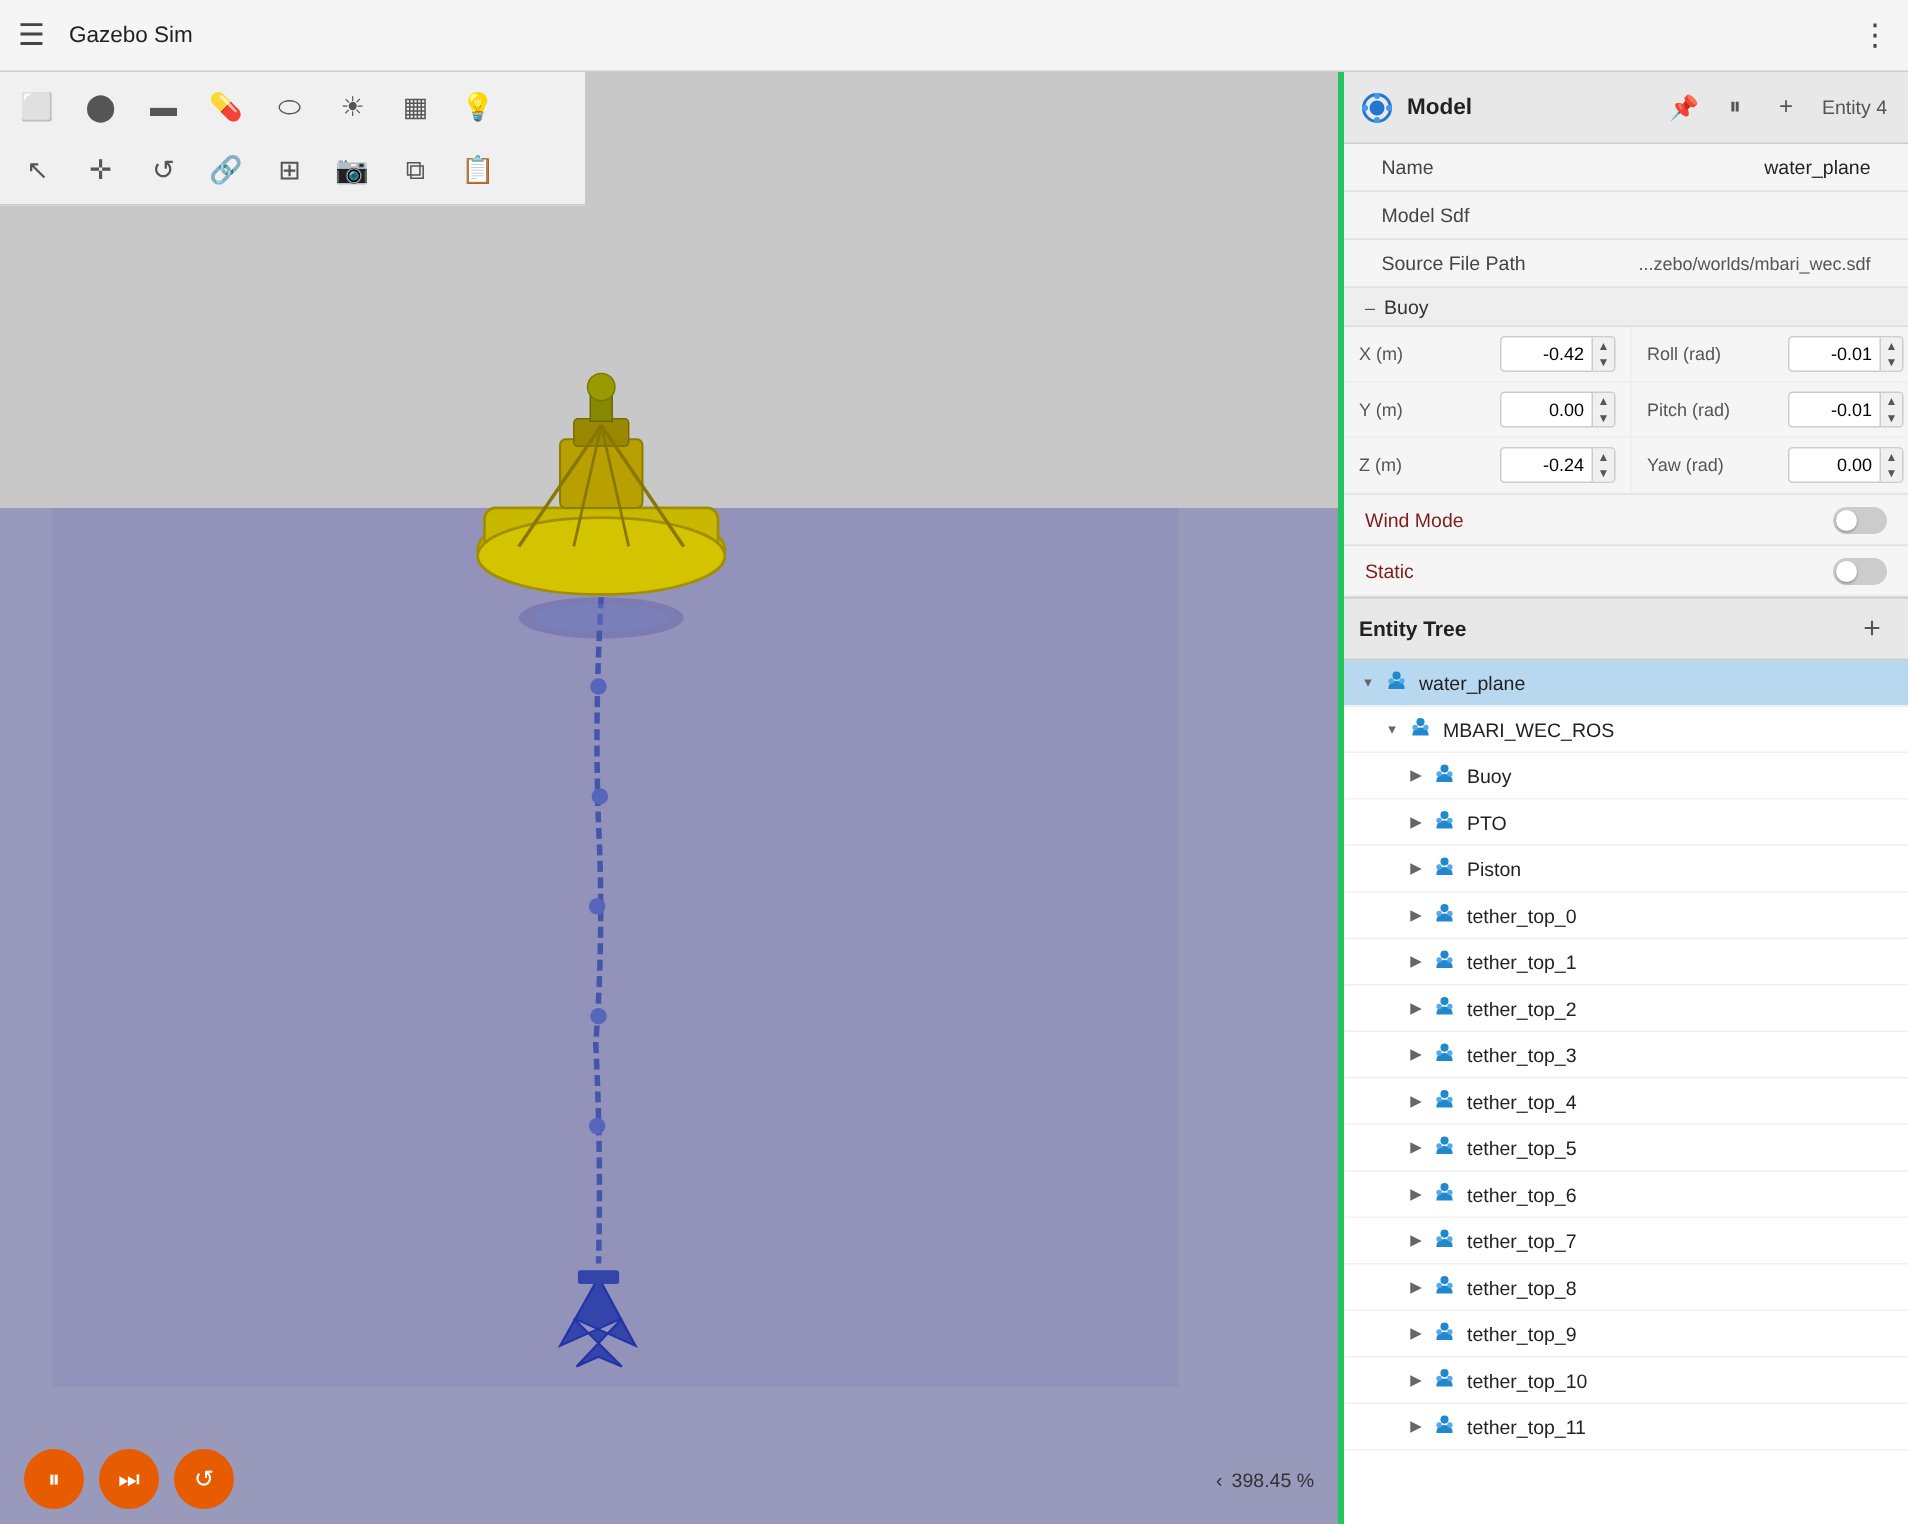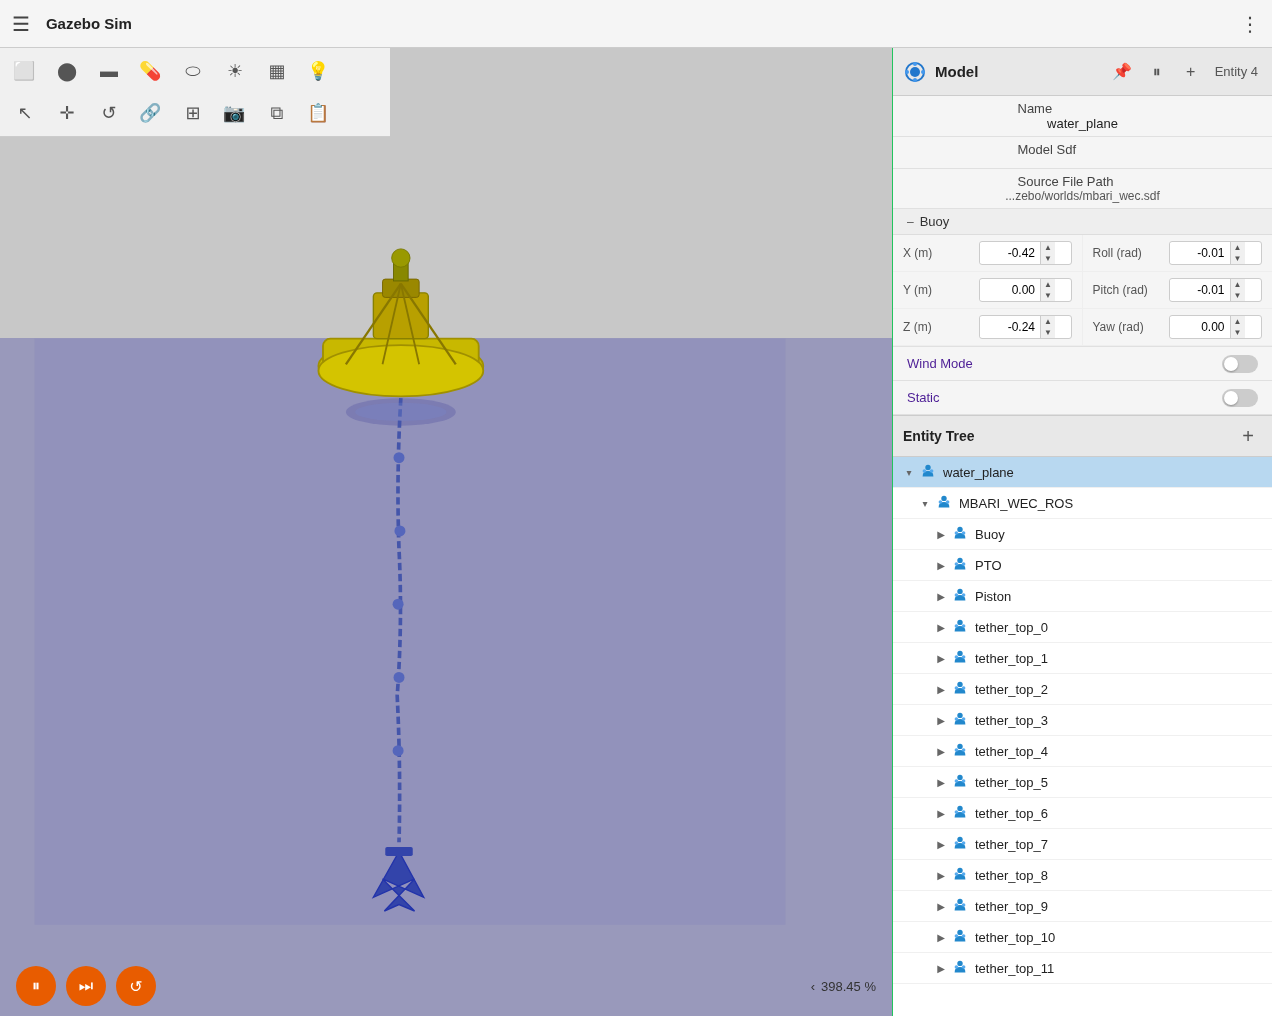--- a/index.html
+++ b/index.html
@@ -19,21 +19,21 @@
       align-items: center;
       background: #f5f5f5;
       border-bottom: 1px solid #ccc;
       height: 48px;
       padding: 0 12px;
       gap: 16px;
       flex-shrink: 0;
     }
     .top-bar-title {
       font-size: 15px;
-      font-weight: 700;
+      font-weight: 400;
       color: #222;
     }
     .top-bar-menu-icon {
       font-size: 20px;
       color: #444;
       cursor: pointer;
     }
     .top-bar-more-icon {
       margin-left: auto;
       font-size: 20px;
@@ -143,21 +143,21 @@
       color: #333;
       font-size: 13px;
     }
 
     
     .right-panel {
       width: 380px;
       display: flex;
       flex-direction: column;
       background: #f5f5f5;
-      border-left: 1px solid #22c55e;
+      border-left: 4px solid #22c55e;
       flex-shrink: 0;
       overflow: hidden;
     }
 
     
     .model-header {
       display: flex;
       align-items: center;
       background: #e8e8e8;
       border-bottom: 1px solid #ccc;
@@ -206,21 +206,20 @@
       padding: 0;
       overflow-y: auto;
       flex-shrink: 0;
     }
     .prop-row {
       display: flex;
       align-items: center;
       padding: 5px 25px;
       border-bottom: 1px solid #e0e0e0;
       min-height: 32px;
-      flex-direction: column;
     }
     .prop-label {
       font-size: 13px;
       color: #444;
       width: 130px;
       flex-shrink: 0;
     }
     .prop-value {
       font-size: 13px;
       color: #222;
@@ -257,21 +256,21 @@
       grid-template-columns: 1fr 1fr;
       gap: 0;
       border-bottom: 1px solid #e0e0e0;
     }
     .pose-cell {
       display: flex;
       align-items: center;
       padding: 6px 10px;
       border-bottom: 1px solid #eee;
       border-right: 1px solid #eee;
-      gap: 6px;
+      gap: 24px;
     }
     .pose-cell:nth-child(even) {
       border-right: none;
     }
     .pose-cell-label {
       font-size: 12px;
       color: #555;
       width: 70px;
       flex-shrink: 0;
     }
@@ -315,21 +314,21 @@
     
     .toggle-row {
       display: flex;
       align-items: center;
       padding: 6px 14px;
       border-bottom: 1px solid #e0e0e0;
       min-height: 34px;
     }
     .toggle-label {
       font-size: 13px;
-      color: #4c1d95;
+      color: #7f1d1d;
       flex: 1;
     }
     .toggle-switch {
       width: 36px;
       height: 18px;
       background: #ccc;
       border-radius: 9px;
       position: relative;
       cursor: pointer;
     }

